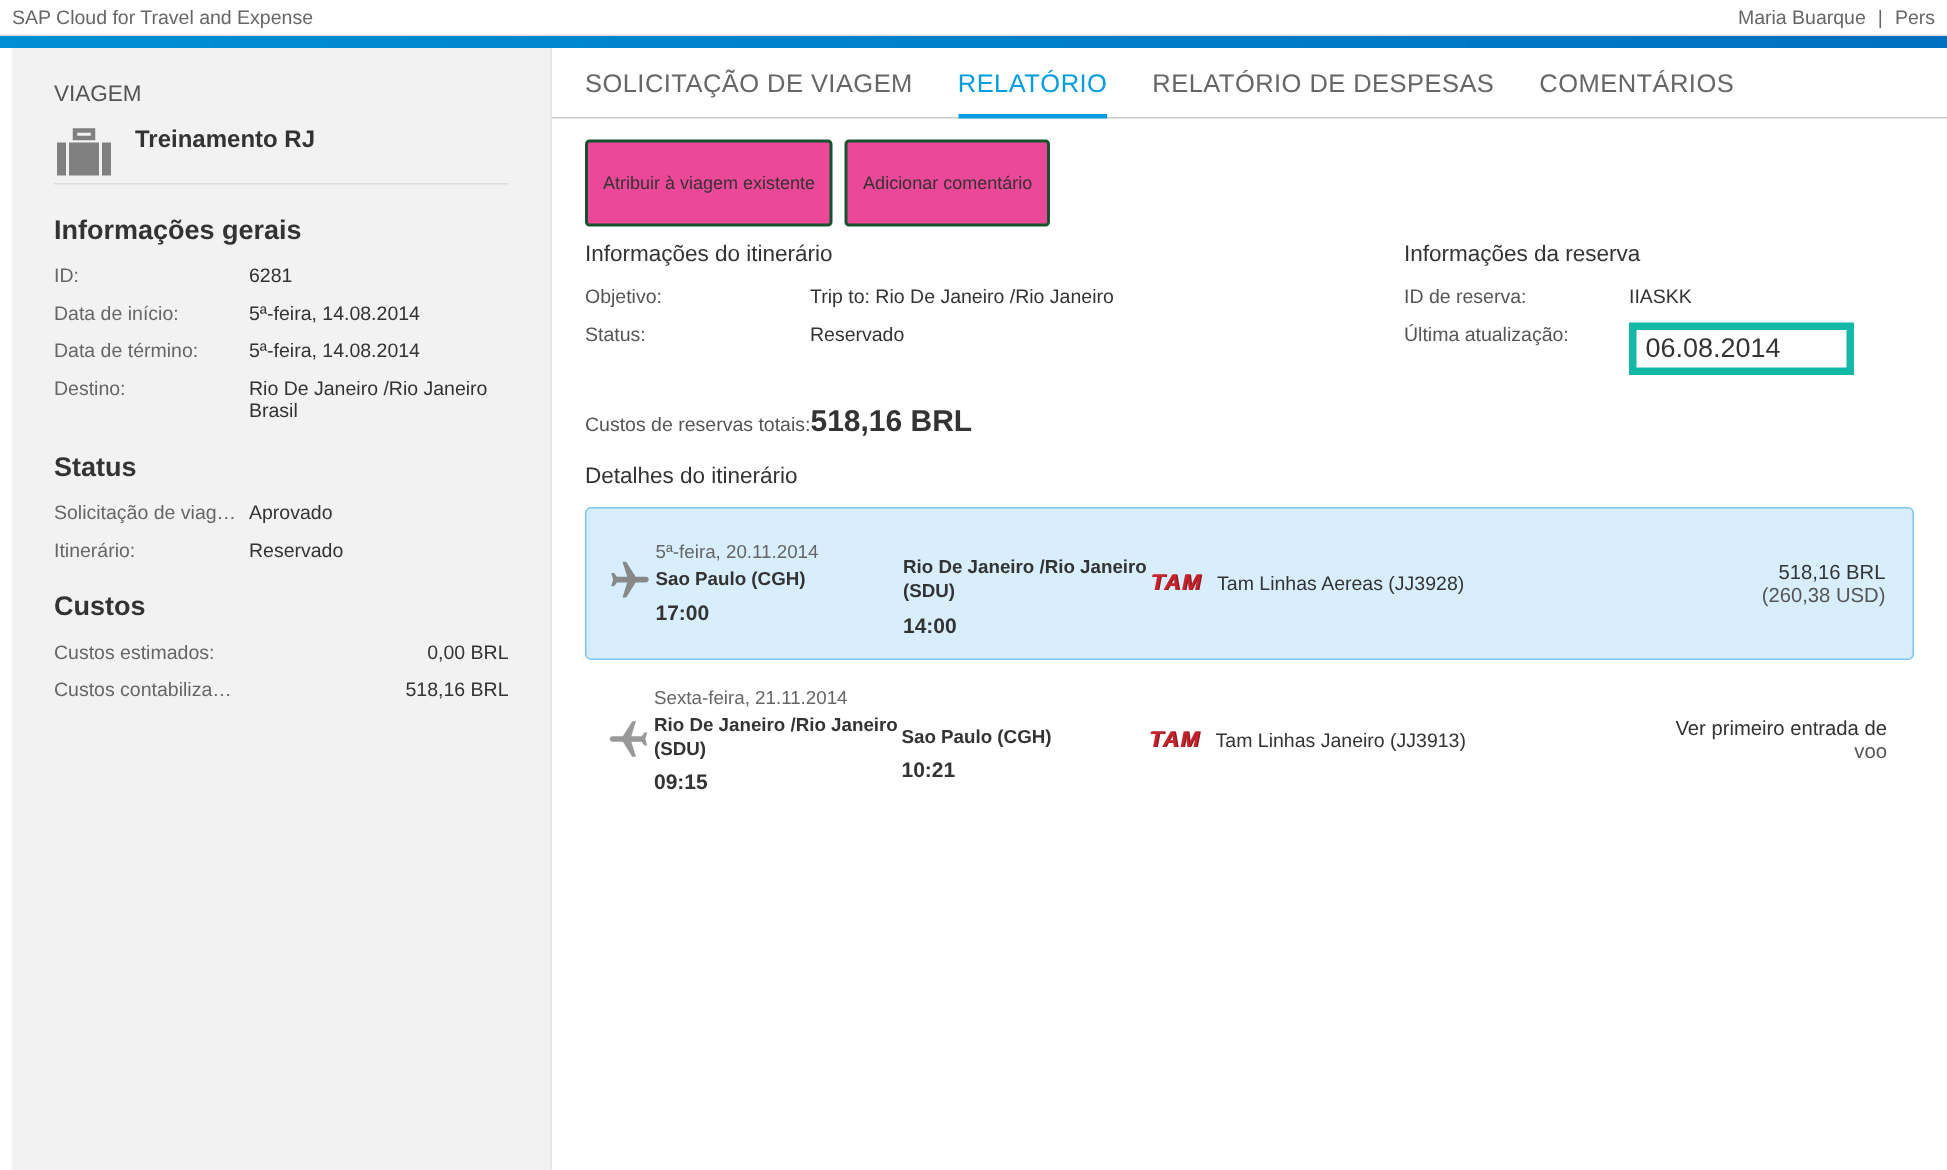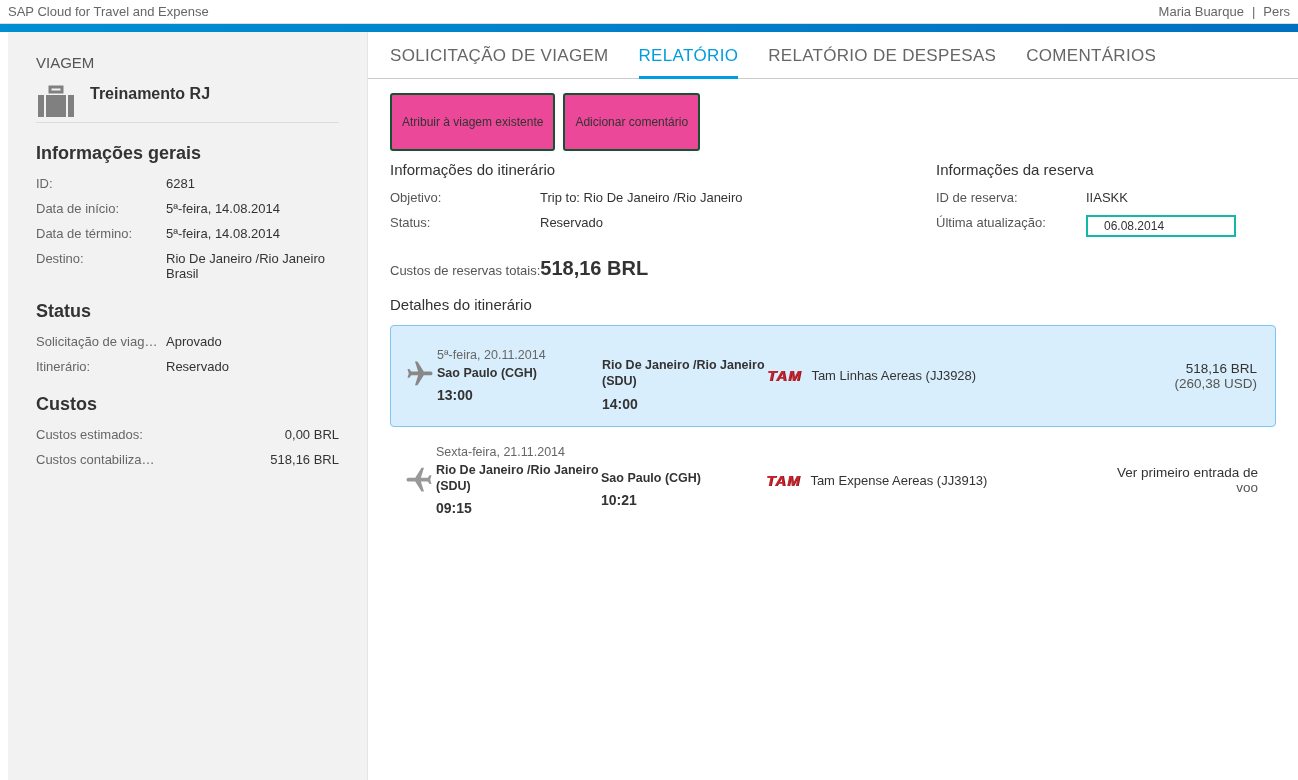--- a/index.html
+++ b/index.html
@@ -131,25 +131,25 @@
     margin-bottom: 12px;
   }
   .field-row {
     display: flex;
     margin-bottom: 10px;
     font-size: 13px;
   }
   .field-row .fk { width: 150px; color: #555; }
   .field-row .fv { flex: 1; color: #333; }
   .field-box {
-    border: 2px solid #14b8a6;
-    padding: 2px 16px;
+    border: 5px solid #14b8a6;
+    padding: 2px 6px;
     display: inline-block;
     min-width: 150px;
-    font-size: 12px;
+    font-size: 18px;
   }
   .total-row {
     display: flex;
     align-items: baseline;
     margin: 10px 0 16px 0;
   }
   .total-row .tk { color: #555; font-size: 13px; }
   .total-row .tv { font-size: 20px; font-weight: bold; color: #333; }
   .detail-title { margin-top: 4px; margin-bottom: 8px; }
   .segment {
@@ -323,21 +323,21 @@
 
       <div class="segment selected">
         <div class="seg-icon">
           <svg width="30" height="30" viewBox="0 0 24 24" fill="#888">
               <path d="M21 16v-2l-8-5V3.5C13 2.67 12.33 2 11.5 2S10 2.67 10 3.5V9l-8 5v2l8-2.5V19l-2 1.5V22l3.5-1 3.5 1v-1.5L13 19v-5.5l8 2.5z" transform="rotate(90 12 12)"></path>
             </svg>
         </div>
         <div class="seg-col">
           <div class="seg-date">5ª-feira, 20.11.2014</div>
           <div class="seg-loc">Sao Paulo (CGH)</div>
-          <div class="seg-time">13:00</div>
+          <div class="seg-time">17:00</div>
         </div>
         <div class="seg-col">
           <div class="seg-date">&nbsp;</div>
           <div class="seg-loc">Rio De Janeiro /Rio Janeiro (SDU)</div>
           <div class="seg-time">14:00</div>
         </div>
         <div class="seg-airline">
           <span class="tam-logo">TAM</span>
           <span>Tam Linhas Aereas (JJ3928)</span>
         </div>
@@ -358,21 +358,21 @@
           <div class="seg-loc">Rio De Janeiro /Rio Janeiro (SDU)</div>
           <div class="seg-time">09:15</div>
         </div>
         <div class="seg-col">
           <div class="seg-date">&nbsp;</div>
           <div class="seg-loc">Sao Paulo (CGH)</div>
           <div class="seg-time">10:21</div>
         </div>
         <div class="seg-airline">
           <span class="tam-logo">TAM</span>
-          <span>Tam Expense Aereas (JJ3913)</span>
+          <span>Tam Linhas Janeiro (JJ3913)</span>
         </div>
         <div class="seg-price">
           <div class="p1">Ver primeiro entrada de</div>
           <div class="p2">voo</div>
         </div>
       </div>
 
     </div>
   </main>
 </div>

